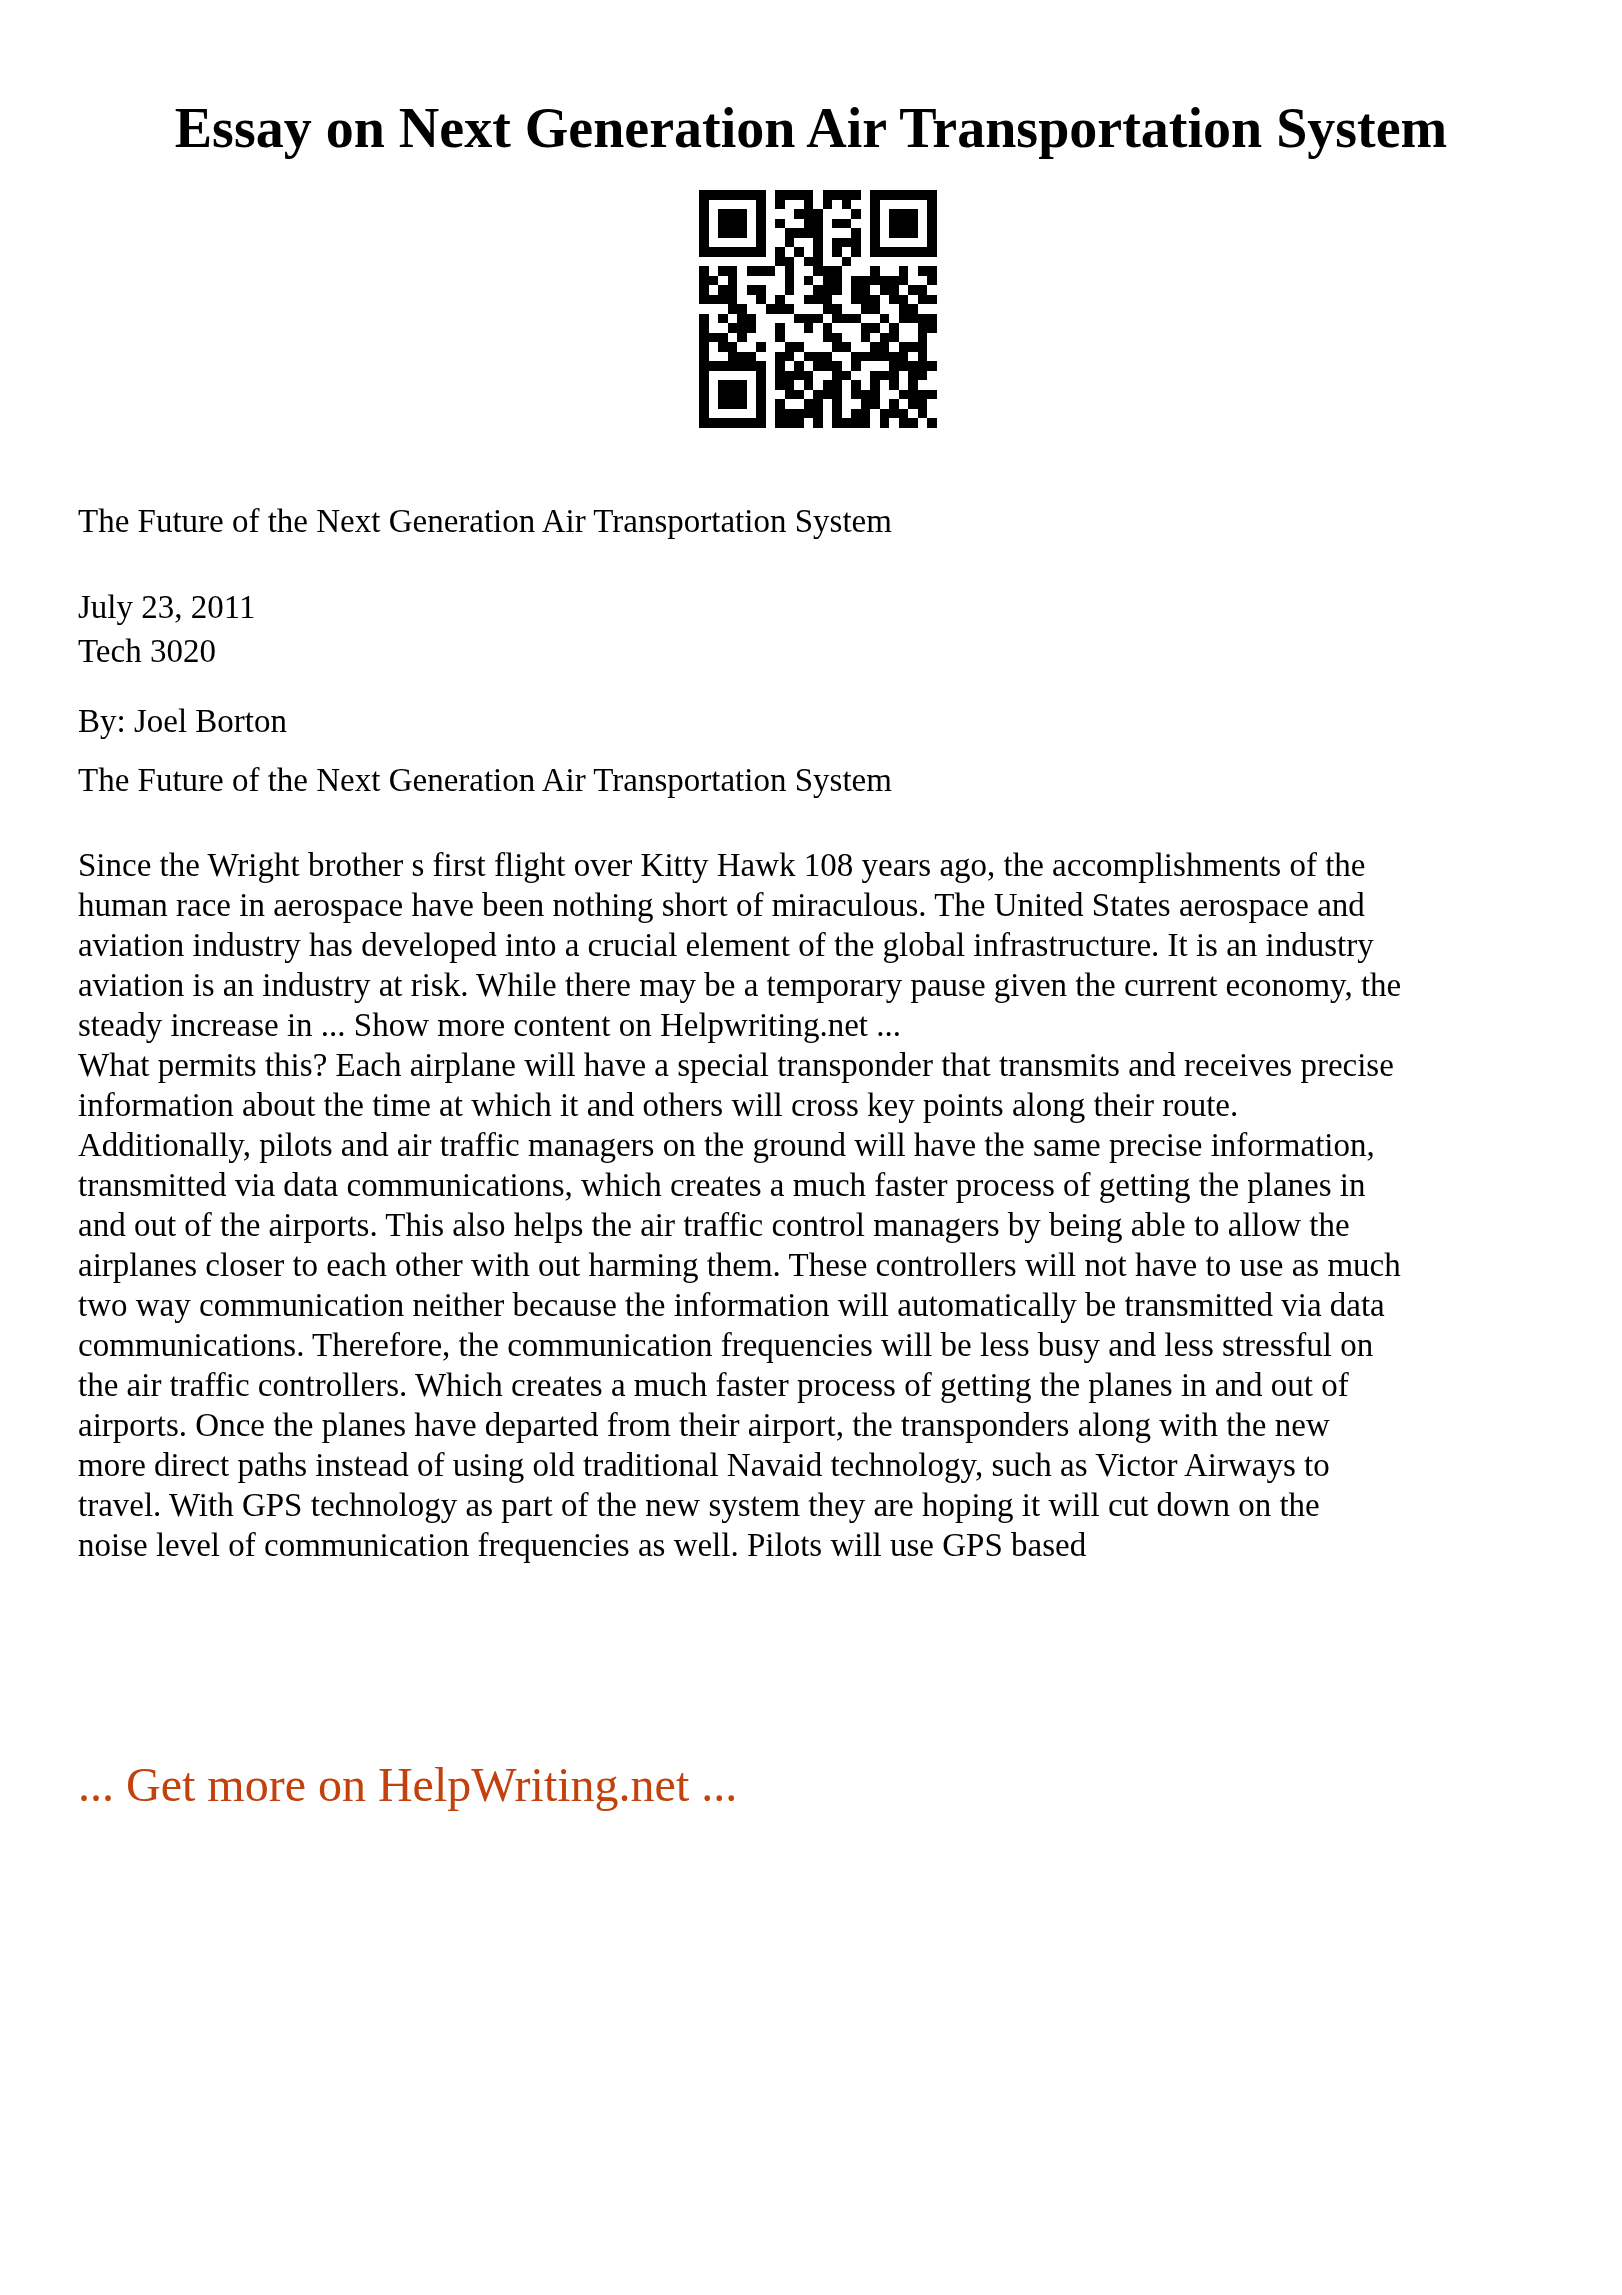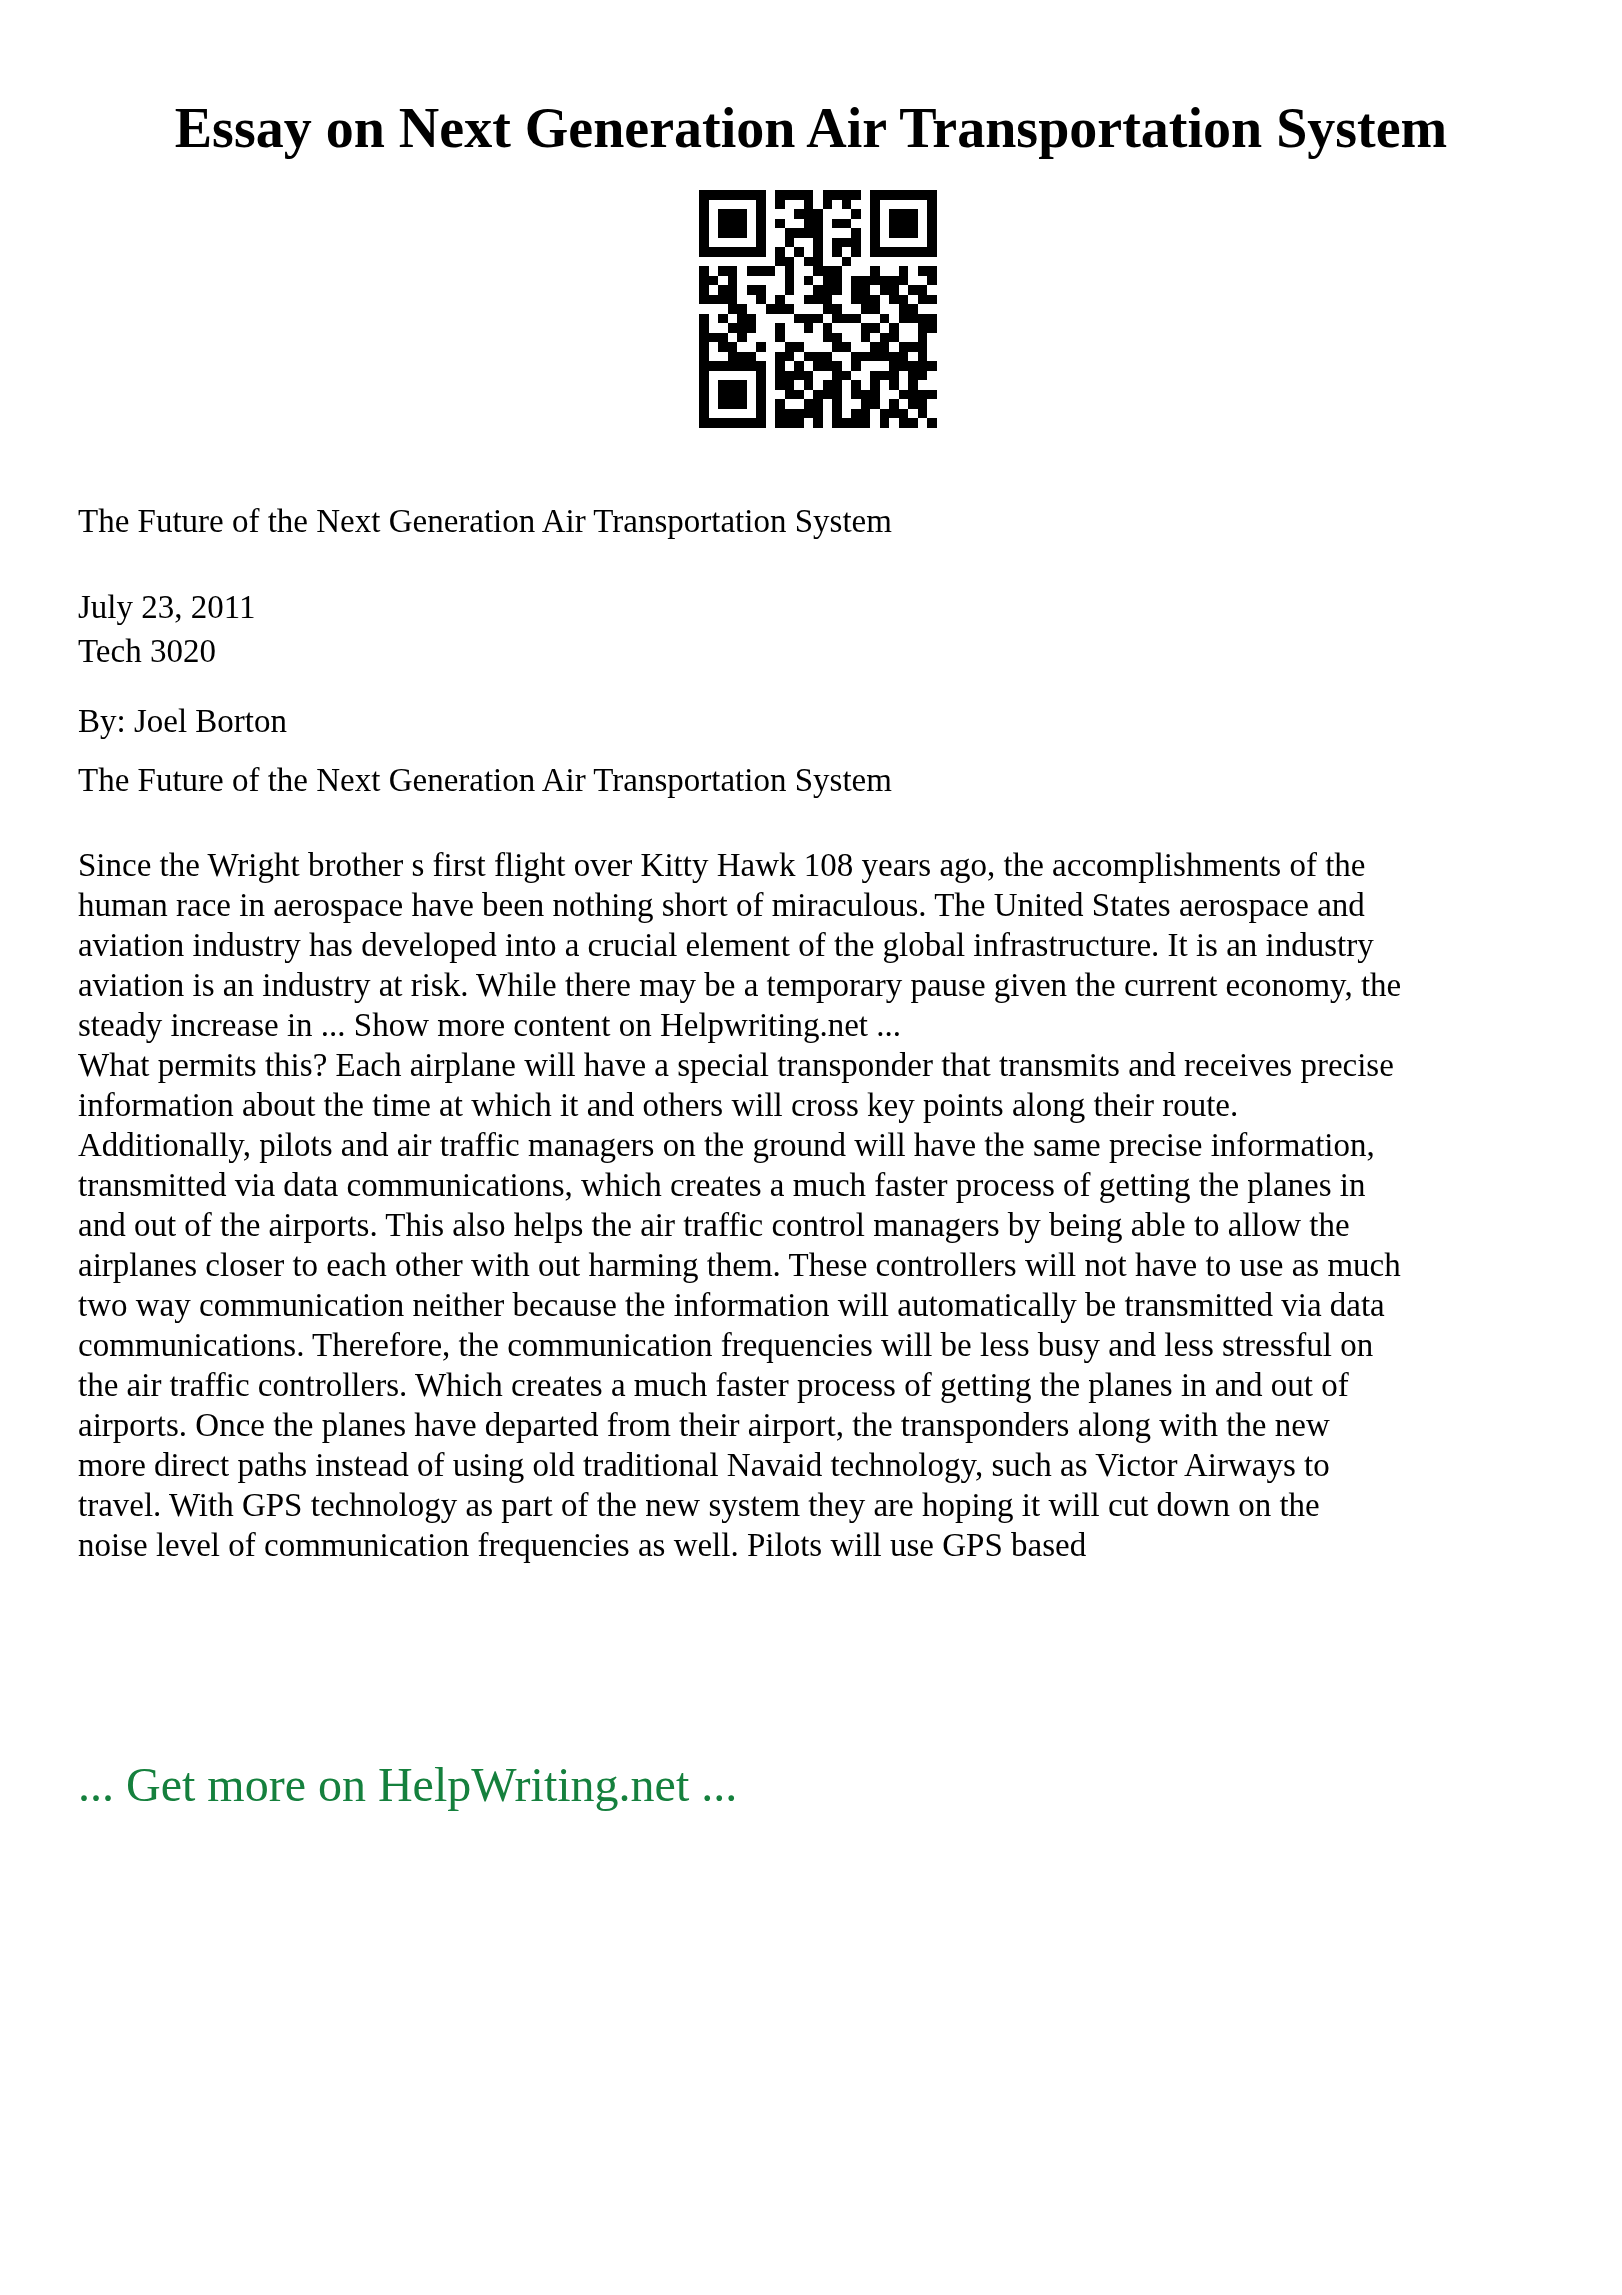--- a/index.html
+++ b/index.html
@@ -44,21 +44,21 @@
       line-height: 40px;
     }
     .body-block .row { display: block; white-space: nowrap; }
     .cta {
       position: absolute;
       left: 78px;
       top: 1757px;
       font-size: 48px;
       line-height: 55px;
       white-space: nowrap;
-      color: #15803d;
+      color: #c2410c;
       text-decoration: none;
     }
   </style>
 </head>
 <body>
 
 <h1 class="title">Essay on Next Generation Air Transportation System</h1>
 
 <div class="qr">
   <svg viewBox="0 0 25 25" shape-rendering="crispEdges">

